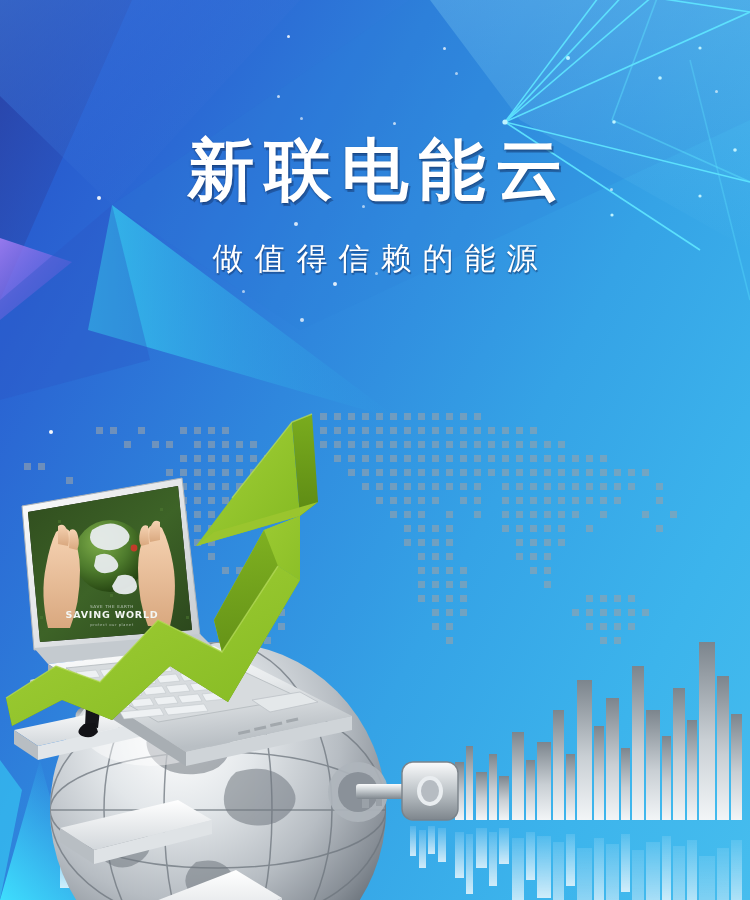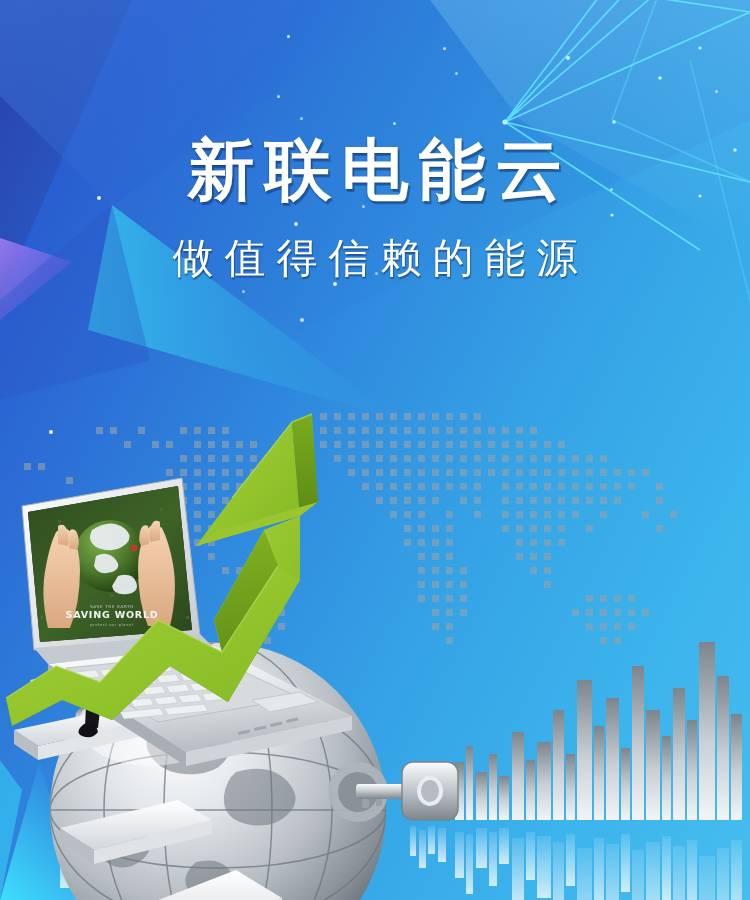--- a/index.html
+++ b/index.html
@@ -21,21 +21,21 @@
   .worldmap{position:absolute;left:0;top:385px;width:750px;height:370px;}
 
   
   .textblock{position:absolute;left:0;top:132px;width:750px;text-align:center;}
   .title{
     font-size:67px;line-height:76px;font-weight:bold;color:#ffffff;
     letter-spacing:10px;text-indent:10px;margin:0;
     text-shadow:2px 3px 0 rgba(20,50,105,.45), 0 1px 2px rgba(10,35,80,.55);
   }
   .subline{
-    font-size:41px;line-height:53px;font-weight:normal;color:#ffffff;
+    font-size:31px;line-height:53px;font-weight:normal;color:#ffffff;
     letter-spacing:11px;text-indent:11px;margin:0;
     text-shadow:1px 2px 0 rgba(20,55,110,.40), 0 1px 2px rgba(10,35,80,.45);
   }
   .sub1{margin-top:24px;}
   .sub2{margin-top:10px;}
 
   
   .dot{position:absolute;border-radius:50%;background:#ffffff;}
 
   

